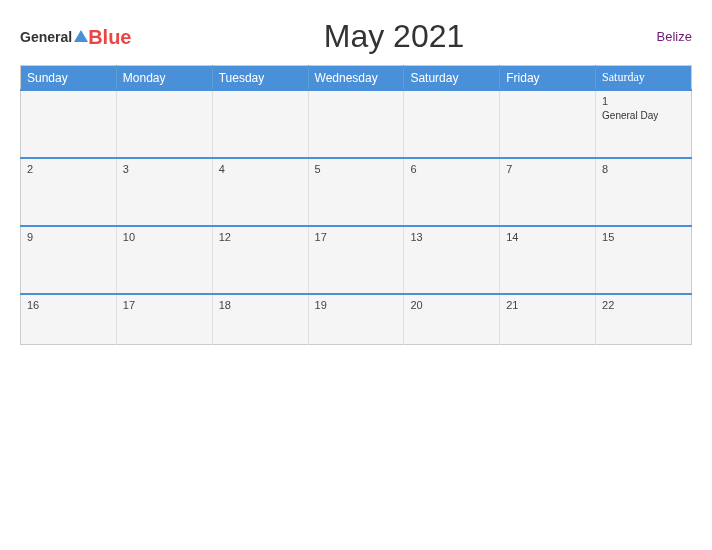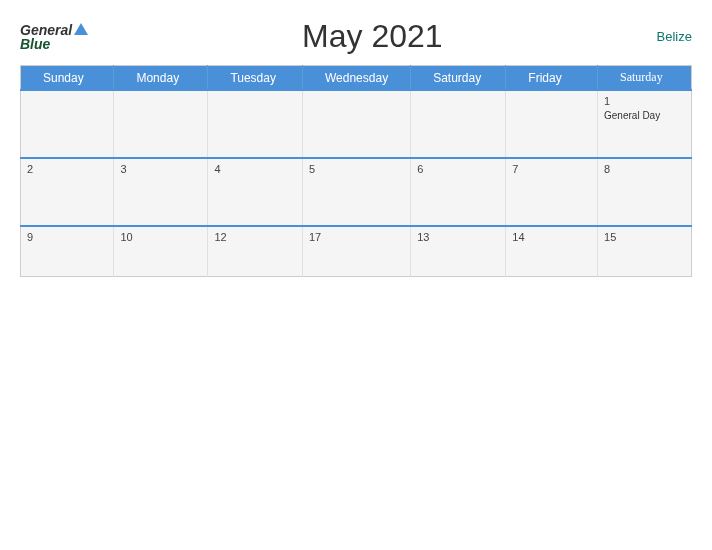--- a/index.html
+++ b/index.html
@@ -17,66 +17,65 @@
       padding: 18px 20px 10px 20px;
     }
     .header {
       display: flex;
       align-items: center;
       justify-content: space-between;
       margin-bottom: 10px;
     }
     .logo {
       display: flex;
-      flex-direction: column;
+      flex-direction: row;
       line-height: 1;
-      font-style: italic;
     }
     .logo-general {
       font-size: 14px;
       font-weight: bold;
       color: #333;
       display: flex;
       align-items: center;
     }
     .logo-triangle {
       width: 0;
       height: 0;
       border-left: 7px solid transparent;
       border-right: 7px solid transparent;
       border-bottom: 12px solid #4a90d9;
       margin-left: 2px;
       margin-bottom: 1px;
     }
     .logo-blue {
-      font-size: 14px;
+      font-size: 20px;
       font-weight: bold;
-      color: #14532d;
+      color: #ef4444;
     }
     .month-title {
       font-size: 32px;
       color: #333;
       font-weight: normal;
       text-align: center;
     }
     .country-label {
       font-size: 13px;
-      color: #0f766e;
+      color: #701a75;
     }
     .calendar {
       width: 100%;
       border-collapse: collapse;
       border: 1px solid #ccc;
     }
     .calendar thead tr th {
       background-color: #4a90d9;
       color: #fff;
       font-size: 12px;
       font-weight: normal;
-      padding: 4px 22px;
+      padding: 4px 6px;
       text-align: left;
       border-right: 1px solid #5a9fd4;
     }
     .calendar thead tr th:last-child {
       border-right: none;
       font-family: Liberation Serif, serif;
     }
     .calendar tbody tr td {
       vertical-align: top;
       padding: 4px 6px;
@@ -190,15 +189,38 @@
           <td>
             <span class="day-num">13</span>
           </td>
           <td>
             <span class="day-num">14</span>
           </td>
           <td>
             <span class="day-num">15</span>
           </td>
         </tr>
+        <tr>
+          <td>
+            <span class="day-num">16</span>
+          </td>
+          <td>
+            <span class="day-num">17</span>
+          </td>
+          <td>
+            <span class="day-num">18</span>
+          </td>
+          <td>
+            <span class="day-num">19</span>
+          </td>
+          <td>
+            <span class="day-num">20</span>
+          </td>
+          <td>
+            <span class="day-num">21</span>
+          </td>
+          <td>
+            <span class="day-num">22</span>
+          </td>
+        </tr>
       </tbody>
   </table>
 </div>
 
 </body></html>

